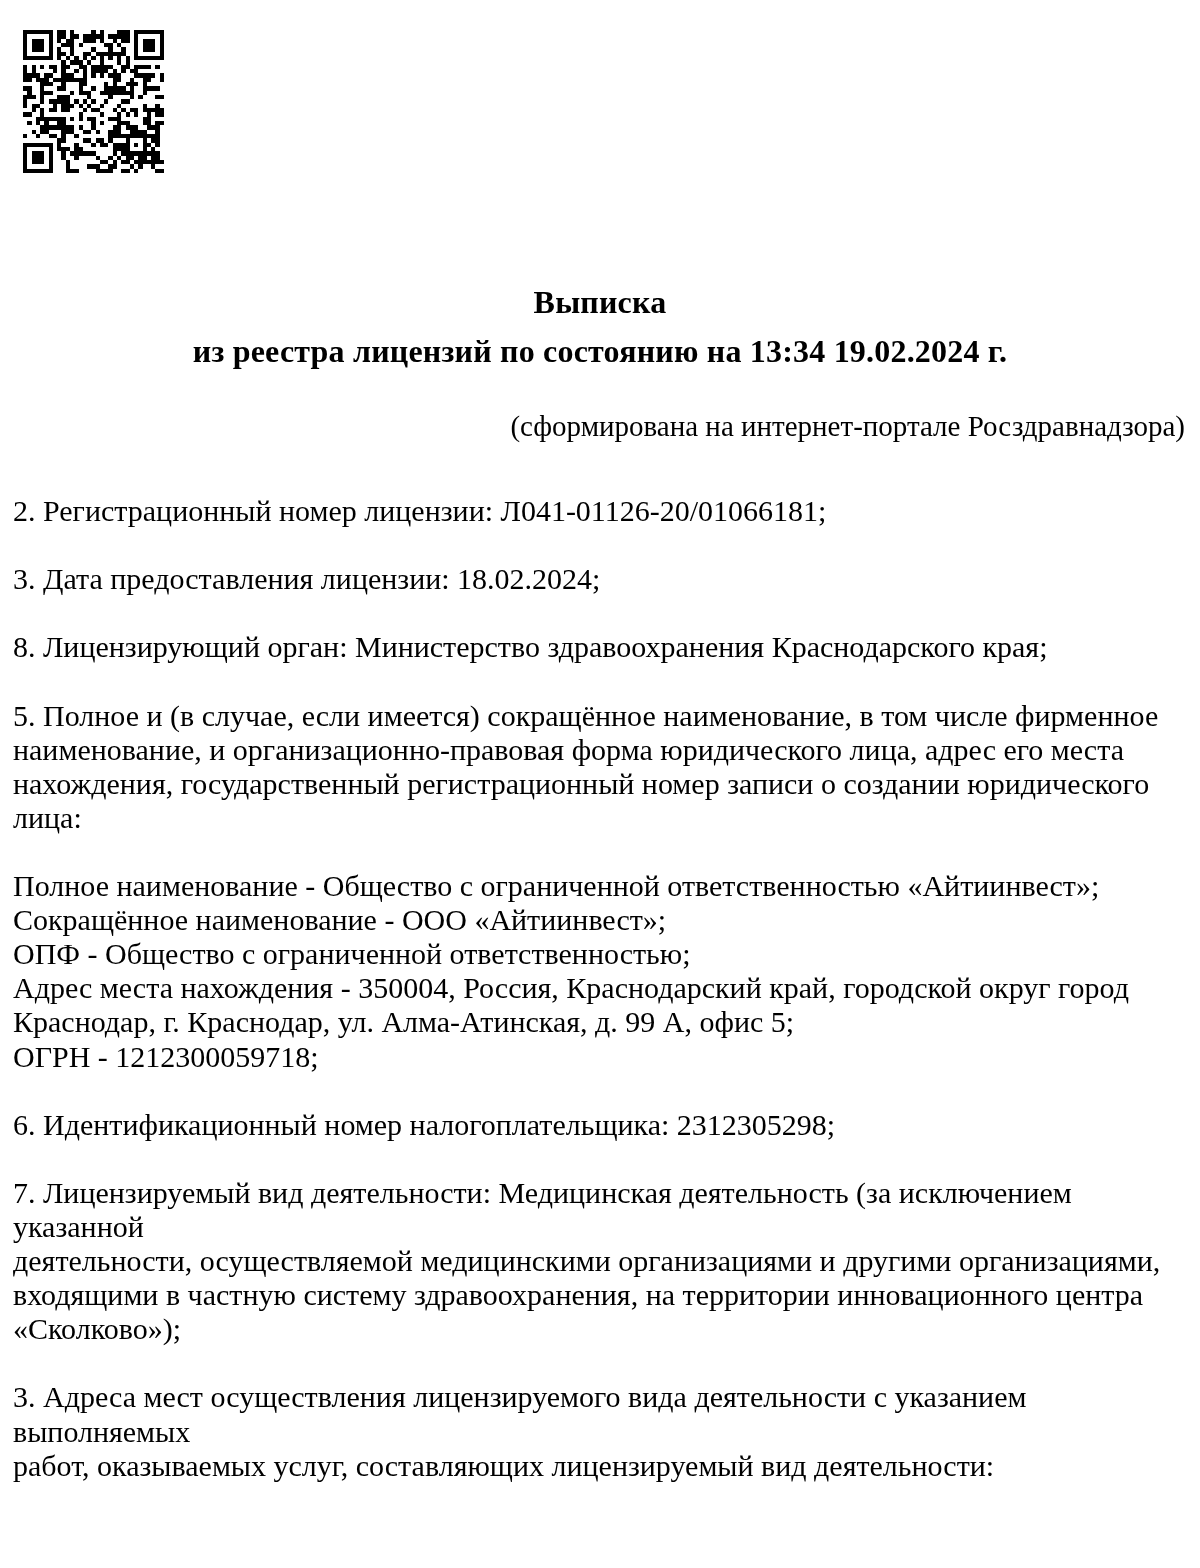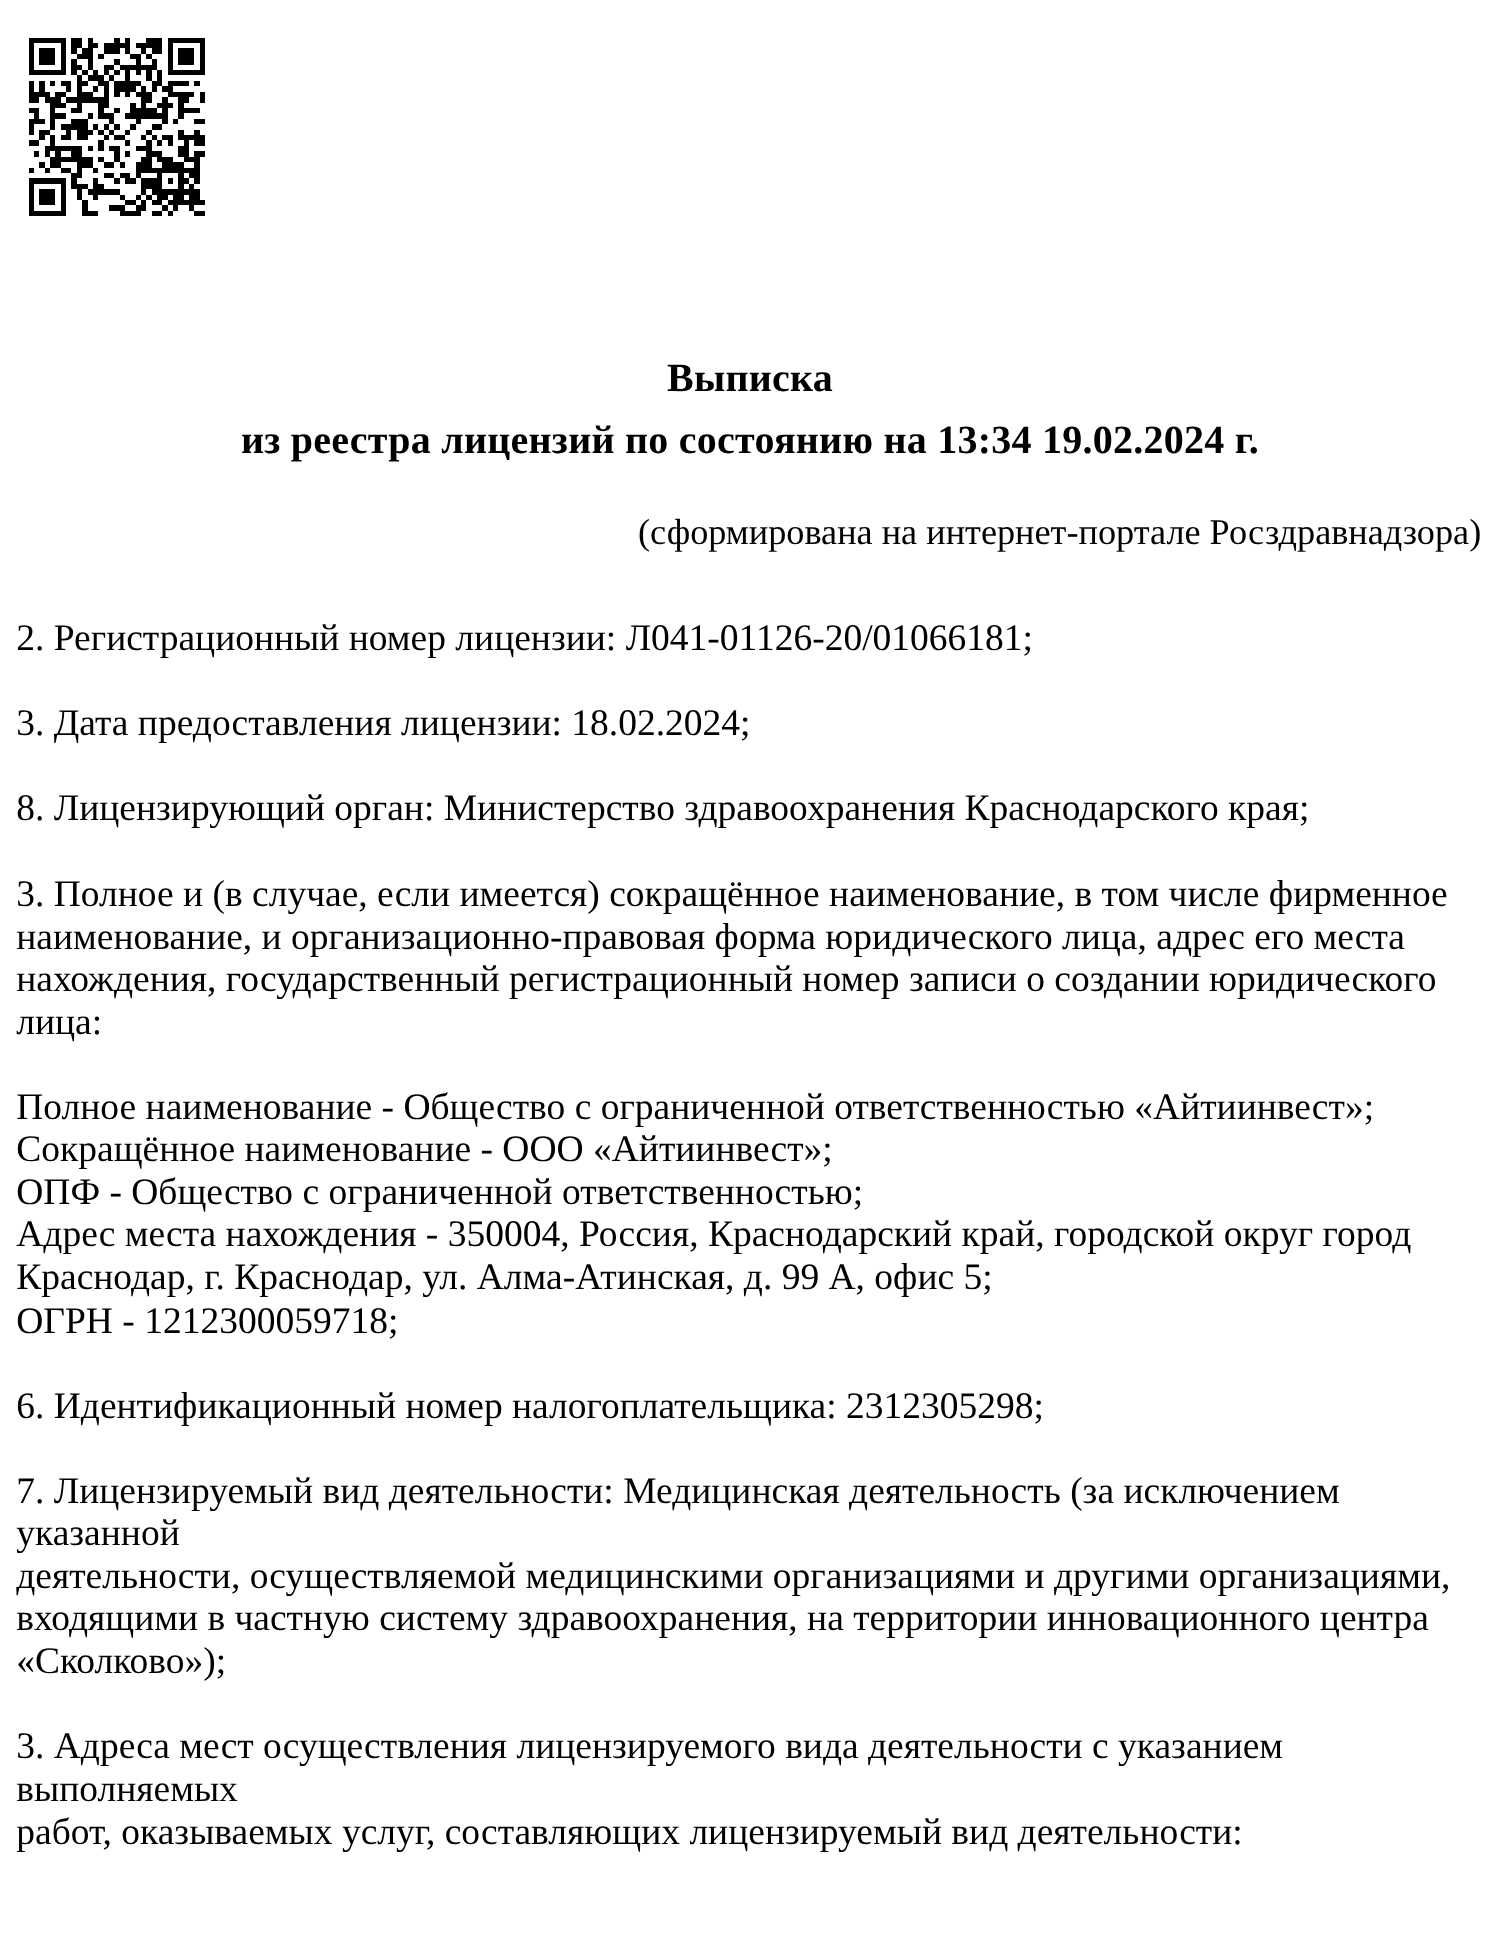--- a/index.html
+++ b/index.html
@@ -618,21 +618,21 @@
     <div>Выписка</div>
     <div>из реестра лицензий по состоянию на 13:34 19.02.2024 г.</div>
   </div>
 
   <div class="doc-subtitle">(сформирована на интернет-портале Росздравнадзора)</div>
 
   <div class="doc-body">
     <p>2. Регистрационный номер лицензии: Л041-01126-20/01066181;</p>
     <p>3. Дата предоставления лицензии: 18.02.2024;</p>
     <p>8. Лицензирующий орган: Министерство здравоохранения Краснодарского края;</p>
-    <p>3. Полное и (в случае, если имеется) сокращённое наименование, в том числе фирменное
+    <p>5. Полное и (в случае, если имеется) сокращённое наименование, в том числе фирменное
 наименование, и организационно-правовая форма юридического лица, адрес его места
 нахождения, государственный регистрационный номер записи о создании юридического лица:</p>
     <p>Полное наименование - Общество с ограниченной ответственностью «Айтиинвест»;
 Сокращённое наименование - ООО «Айтиинвест»;
 ОПФ - Общество с ограниченной ответственностью;
 Адрес места нахождения - 350004, Россия, Краснодарский край, городской округ город
 Краснодар, г. Краснодар, ул. Алма-Атинская, д. 99 А, офис 5;
 ОГРН - 1212300059718;</p>
     <p>6. Идентификационный номер налогоплательщика: 2312305298;</p>
     <p>7. Лицензируемый вид деятельности: Медицинская деятельность (за исключением указанной

